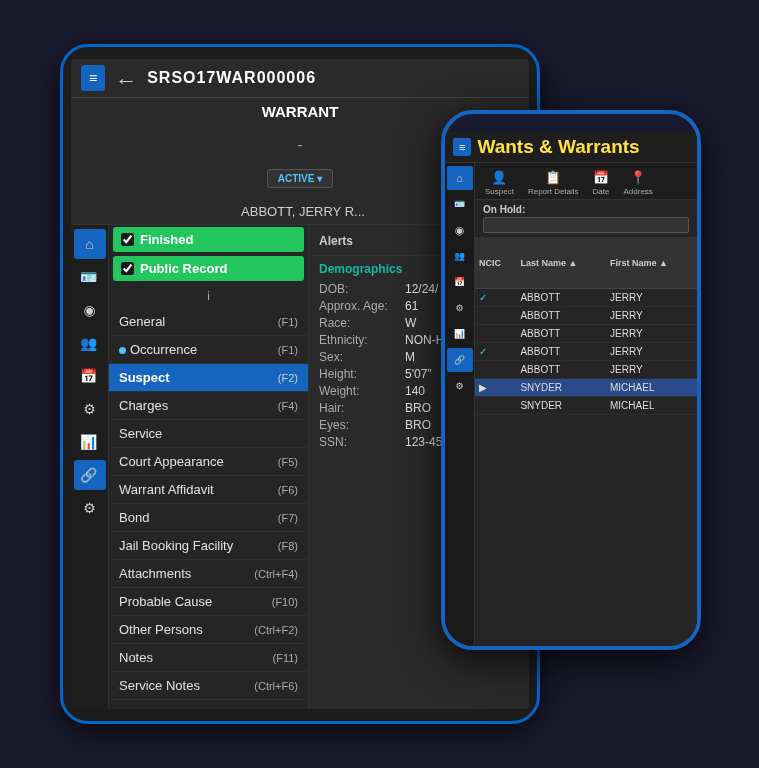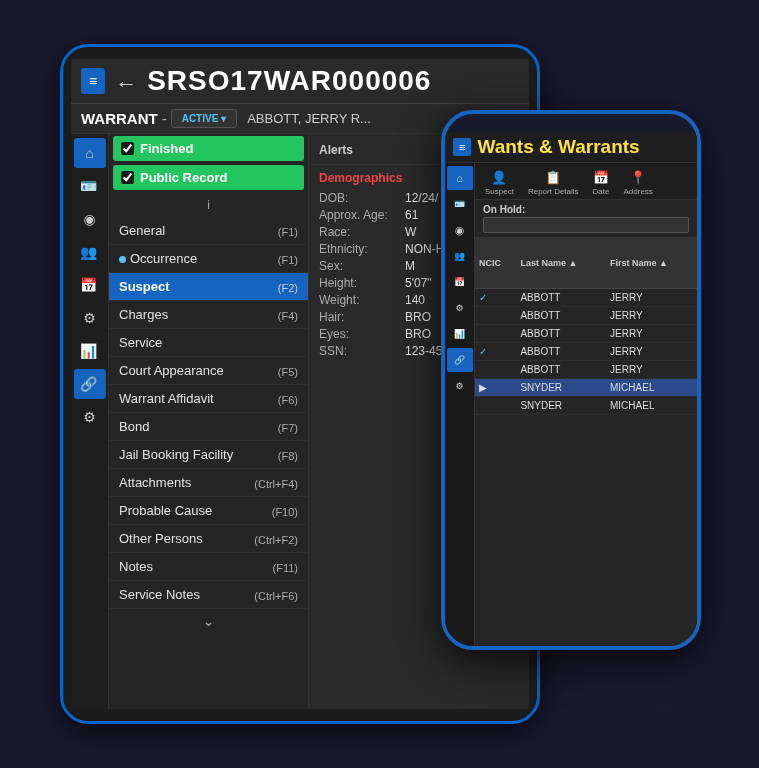--- a/index.html
+++ b/index.html
@@ -51,34 +51,35 @@
       padding: 5px 8px;
       border-radius: 3px;
       font-size: 14px;
       cursor: pointer;
     }
     .back-icon {
       font-size: 22px;
       color: #ccc;
     }
     .record-id {
-      font-size: 28px;
+      font-size: 16px;
       color: white;
       font-weight: bold;
       letter-spacing: 1px;
     }
 
     
     .second-bar {
       background: #2a2a2a;
       display: flex;
       align-items: center;
       padding: 5px 10px;
-      gap: 4px;
+      gap: 16px;
       border-bottom: 1px solid #333;
+      flex-direction: column;
     }
     .warrant-label {
       color: white;
       font-size: 15px;
       font-weight: bold;
     }
     .dash { color: #aaa; font-size: 15px; }
     .status-btn {
       background: #333;
       color: #4fc3f7;
@@ -153,21 +154,21 @@
       display: flex;
       justify-content: center;
       padding: 4px 0;
       color: #aaa;
       font-size: 12px;
     }
 
     .nav-item {
       display: flex;
       justify-content: space-between;
-      align-items: flex-end;
+      align-items: center;
       padding: 6px 10px;
       cursor: pointer;
       border-bottom: 1px solid #2e2e2e;
     }
     .nav-item.active { background: #1565c0; }
     .nav-item-label { color: #e0e0e0; font-size: 13px; }
     .nav-item.active .nav-item-label { color: white; font-weight: bold; }
     .nav-item-key { color: #aaa; font-size: 11px; }
     .nav-item.active .nav-item-key { color: #ccc; }
     .nav-dot {
@@ -199,21 +200,21 @@
     }
     .section-title {
       color: #ccc;
       font-size: 12px;
       font-weight: bold;
     }
     .demographics-section {
       padding: 6px 10px;
     }
     .demo-title {
-      color: #ef4444;
+      color: #14b8a6;
       font-size: 12px;
       font-weight: bold;
       margin-bottom: 6px;
     }
     .demo-row {
       display: flex;
       gap: 6px;
       margin-bottom: 3px;
     }
     .demo-key { color: #aaa; font-size: 12px; min-width: 80px; }

